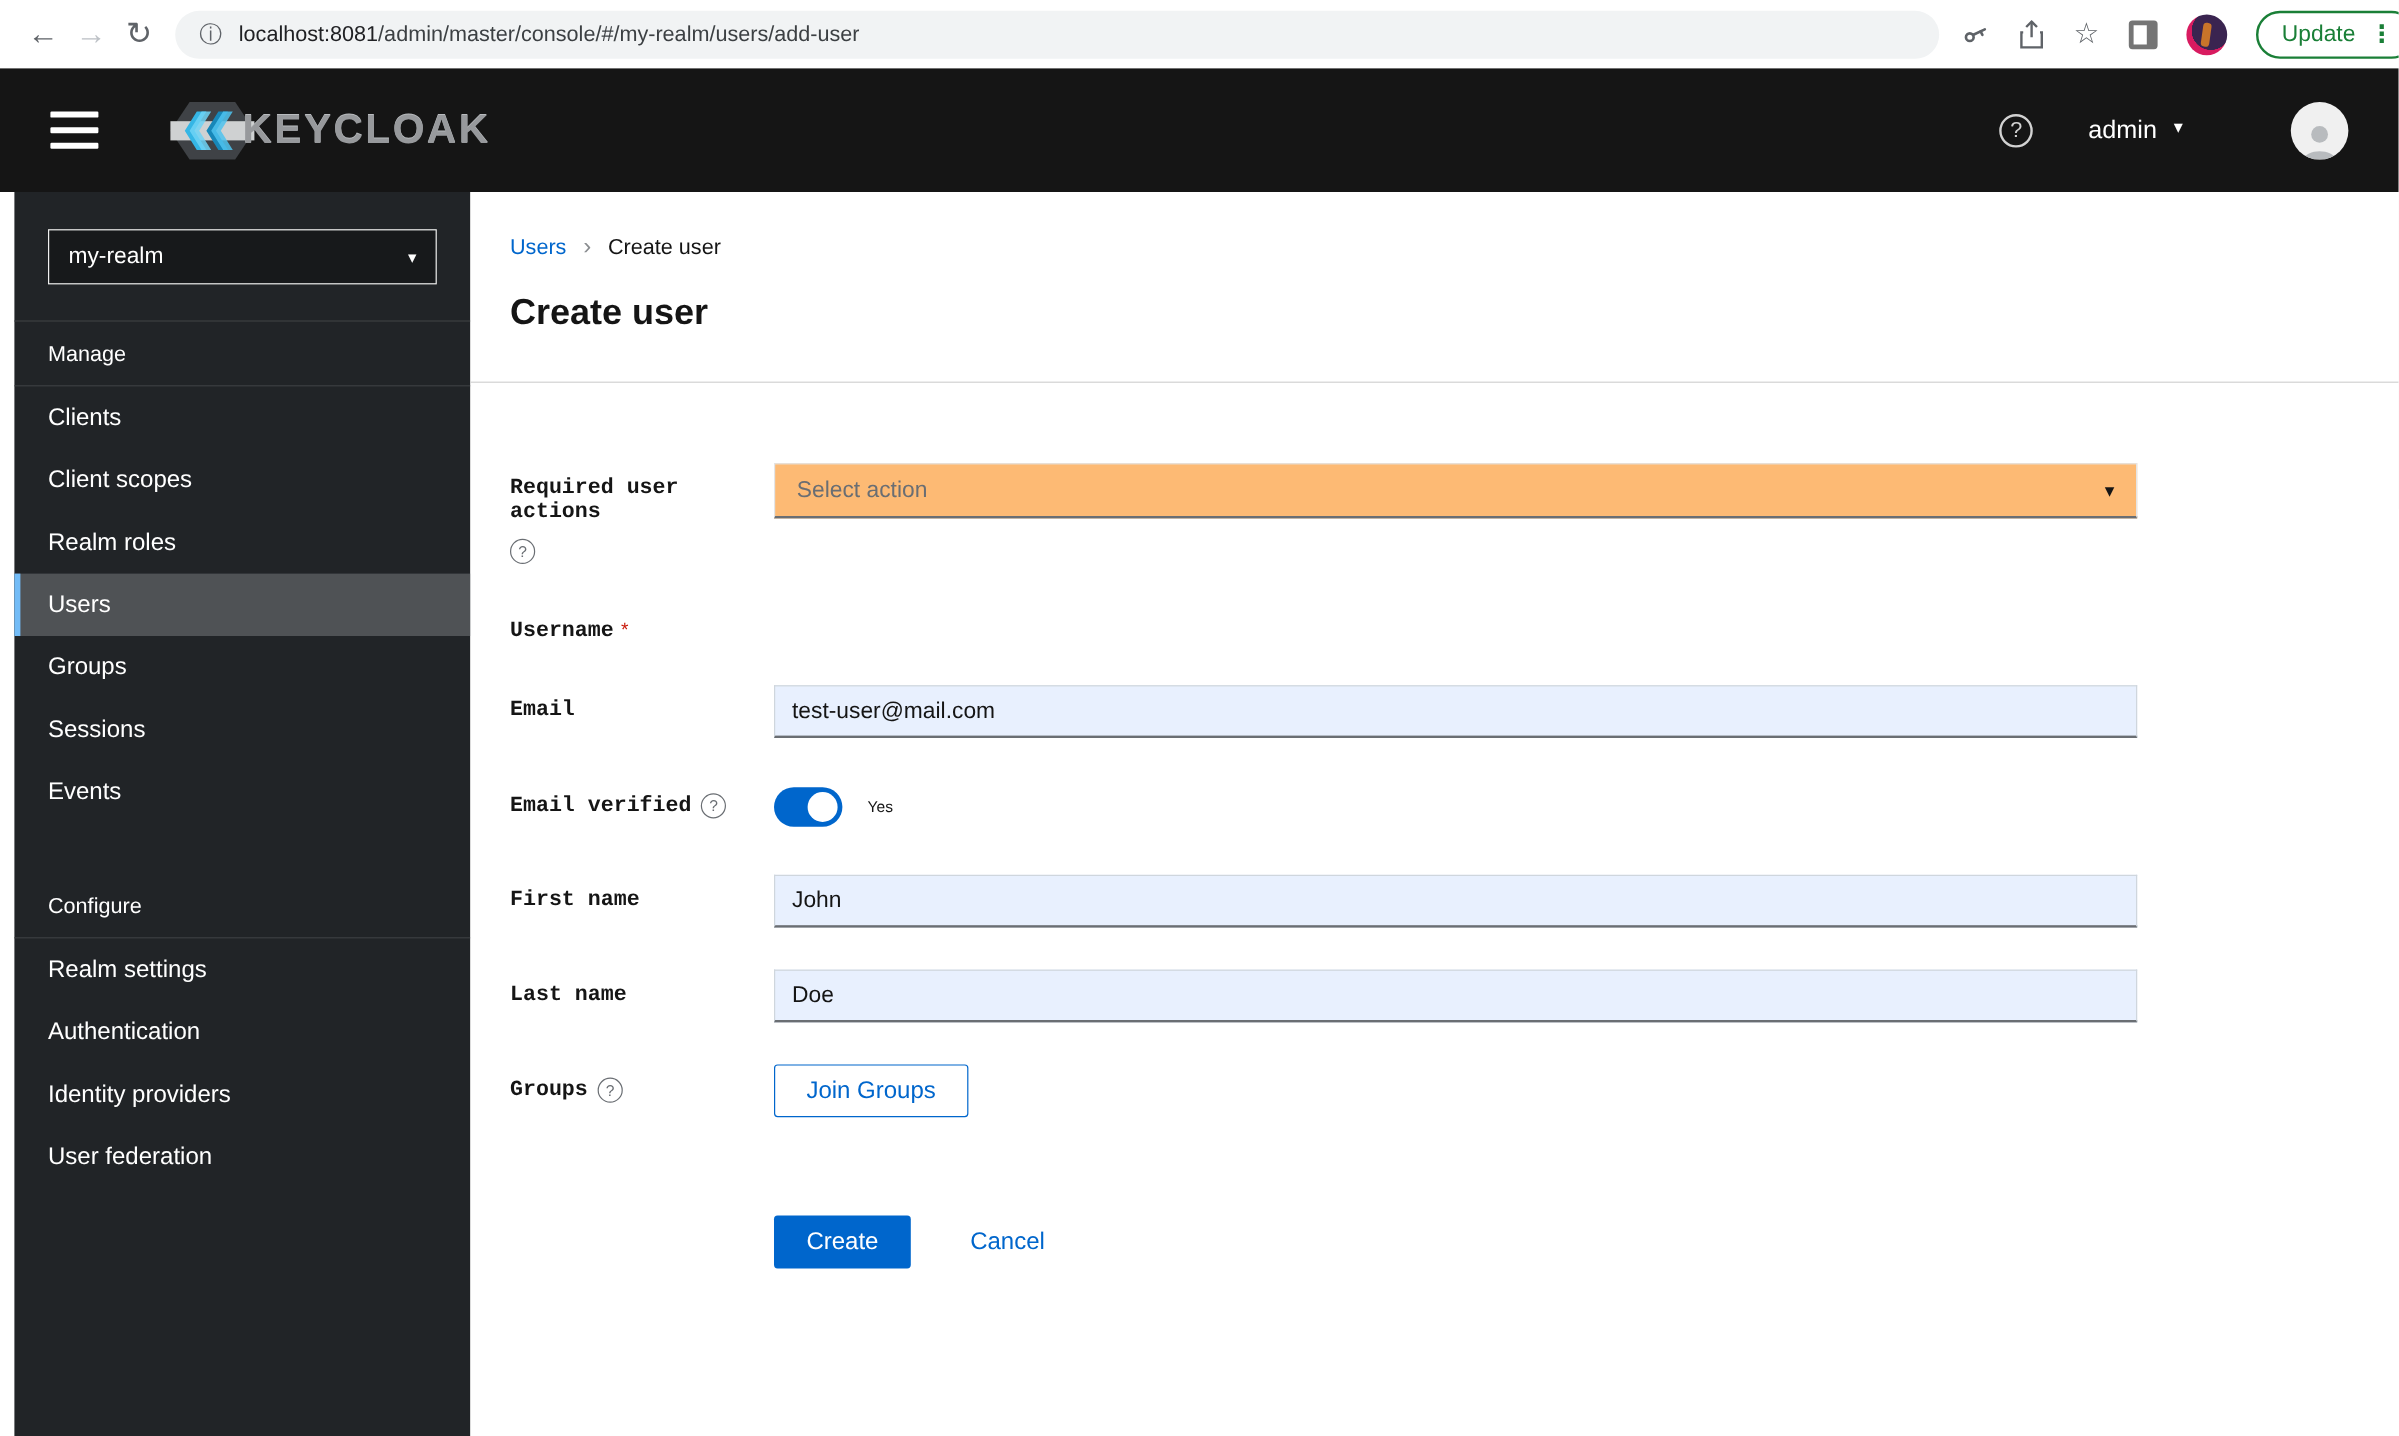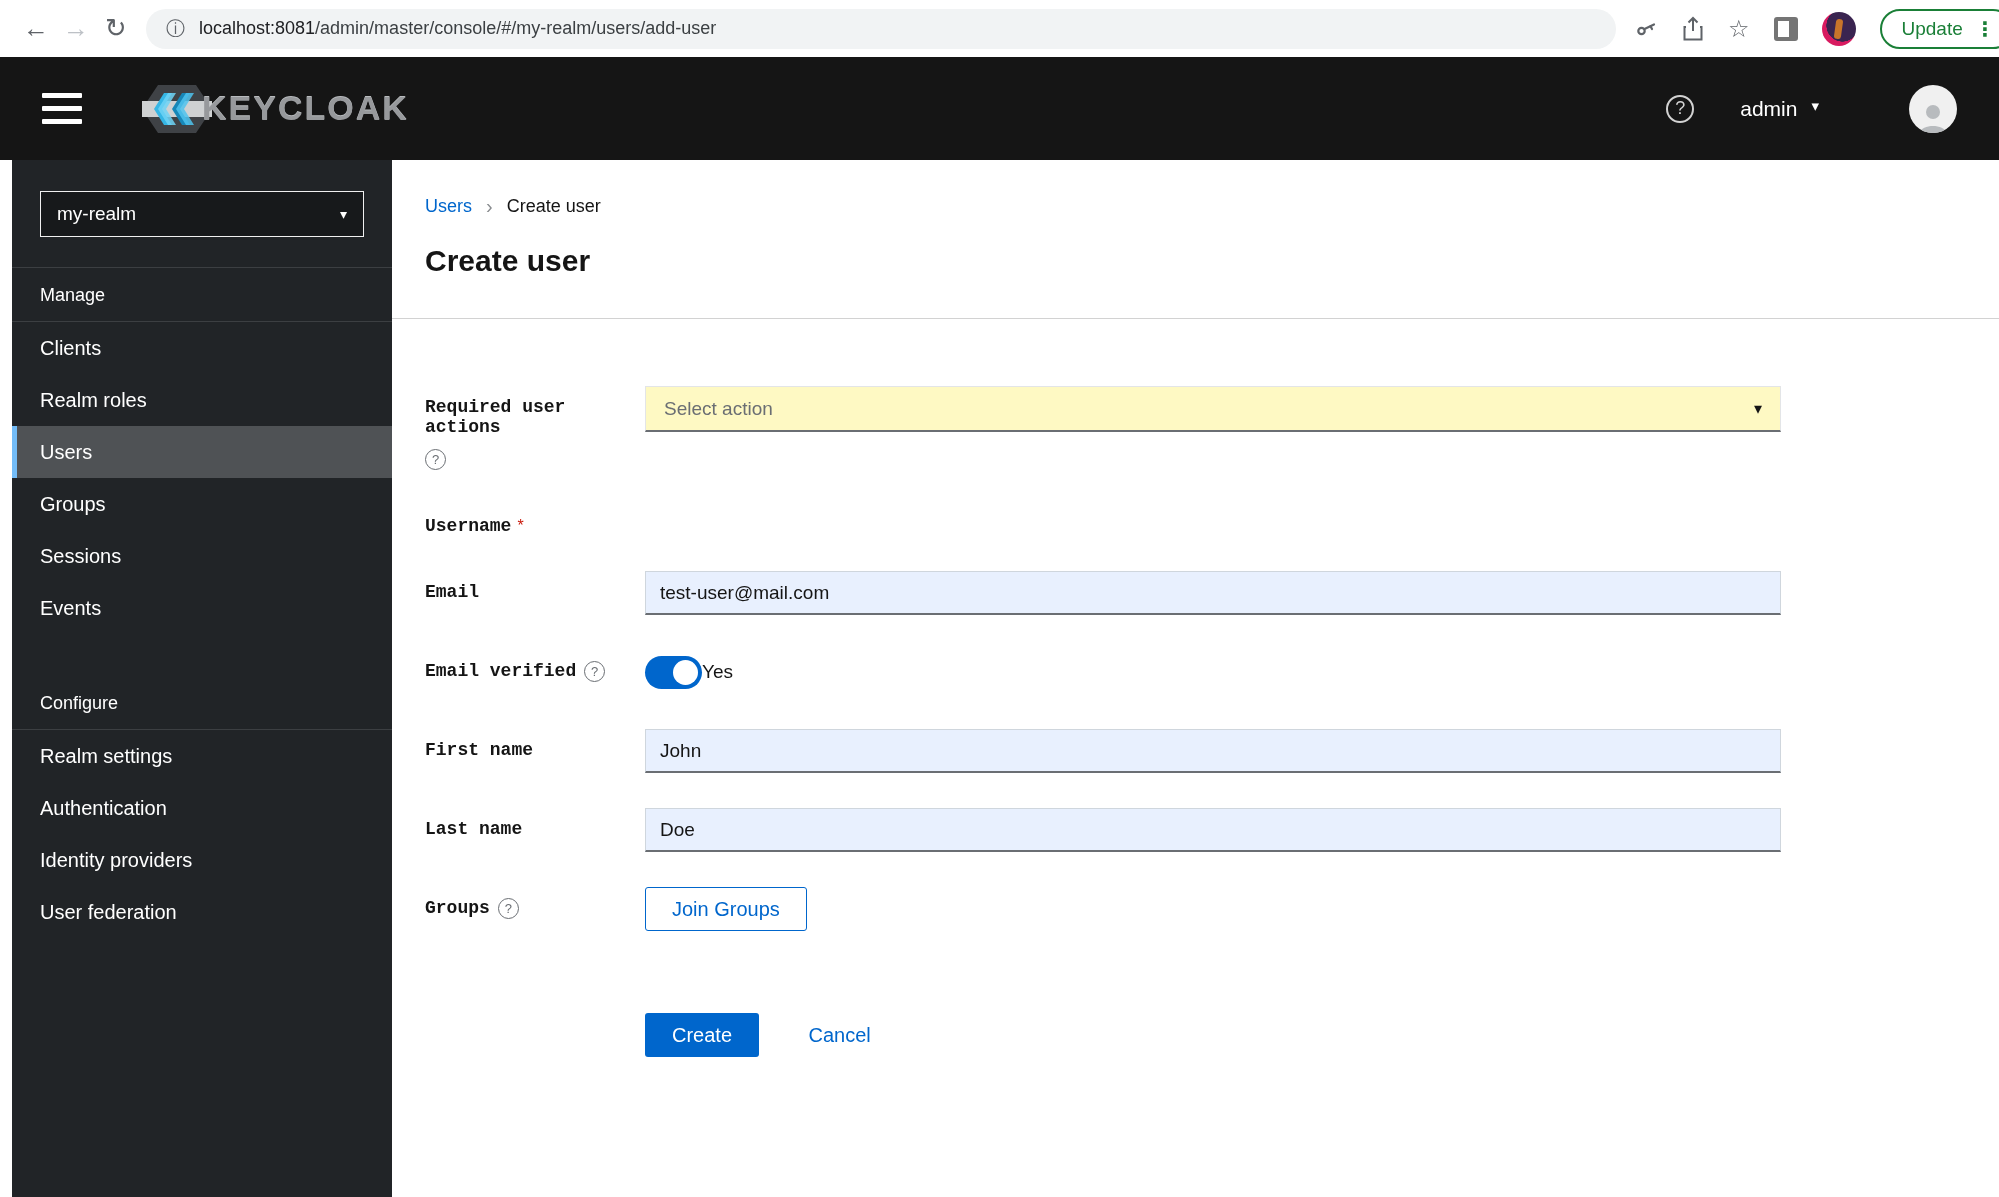--- a/index.html
+++ b/index.html
@@ -63,30 +63,30 @@
   .form { margin-top:67px; }
   .form-row { display:flex; align-items:flex-start; margin-bottom:35px; }
   .label-col { width:220px; padding-top:11px; flex:0 0 auto; }
   .field-label { font-size:18px; font-weight:bold; color:#151515;font-family:Liberation Mono, monospace; }
   .req { color:#c9190b; margin-left:6px; font-size:16px; }
   .help-icon { display:inline-flex; width:21px; height:21px; border:1px solid #6a6e73; border-radius:50%; color:#6a6e73; font-size:13px; align-items:center; justify-content:center; vertical-align:middle; }
   .label-help-below { margin-top:12px; }
   .inline-help { margin-left:8px; }
   .control-col { width:1136px; flex:0 0 auto; }
 
-  .pf-select { height:46px; background:#fef9c3; border:1px solid #e3e5e7; border-bottom:2px solid #6a6e73; display:flex; align-items:center; justify-content:space-between; padding:0 18px; cursor:pointer; }
+  .pf-select { height:46px; background:#fdba74; border:1px solid #e3e5e7; border-bottom:2px solid #6a6e73; display:flex; align-items:center; justify-content:space-between; padding:0 18px; cursor:pointer; }
   .pf-select .placeholder { font-size:19px; color:#6a6e73; }
   .pf-select .caret { font-size:16px; color:#151515; }
 
   .text-input { width:100%; height:44px; background:#e8f0fe; border:1px solid #cfd6dd; border-bottom:2px solid #6a6e73; font-size:19px; color:#151515; padding:0 14px; font-family:"Liberation Sans","DejaVu Sans",sans-serif; outline:none; }
 
   .switch-row { display:flex; align-items:center; height:44px; }
   .switch { width:57px; height:33px; border-radius:17px; background:#0066cc; position:relative; cursor:pointer; flex:0 0 auto; }
   .switch .knob { position:absolute; right:4px; top:4px; width:25px; height:25px; border-radius:50%; background:#fff; }
-  .switch-label { font-size:19px; color:#151515; }
+  .switch-label { font-size:13px; color:#151515; margin-left:21px; }
 
   .join-groups-btn { height:44px; padding:0 26px; background:#fff; border:1px solid #0066cc; border-radius:3px; color:#0066cc; font-size:20px; cursor:pointer; font-family:inherit; }
 
   .actions { margin-top:82px; display:flex; align-items:center; }
   .create-btn { height:44px; padding:0 27px; background:#0066cc; border:none; border-radius:3px; color:#fff; font-size:20px; cursor:pointer; font-family:inherit; }
   .cancel-link { color:#0066cc; font-size:20px; margin-left:45px; text-decoration:none; cursor:pointer; }
 </style>
 </head>
 <body>
 
@@ -161,20 +161,21 @@
 
     <div class="sidebar">
       <div class="realm-select">
         <span>my-realm</span>
         <span class="realm-caret">▾</span>
       </div>
       <hr class="side-divider div-top">
       <div class="section-label">Manage</div>
       <hr class="side-divider">
       <div class="nav-item">Clients</div>
+      <div class="nav-item">Client scopes</div>
       <div class="nav-item">Realm roles</div>
       <div class="nav-item selected">Users</div>
       <div class="nav-item">Groups</div>
       <div class="nav-item">Sessions</div>
       <div class="nav-item">Events</div>
       <div class="section-label configure-label">Configure</div>
       <hr class="side-divider">
       <div class="nav-item">Realm settings</div>
       <div class="nav-item">Authentication</div>
       <div class="nav-item">Identity providers</div>

